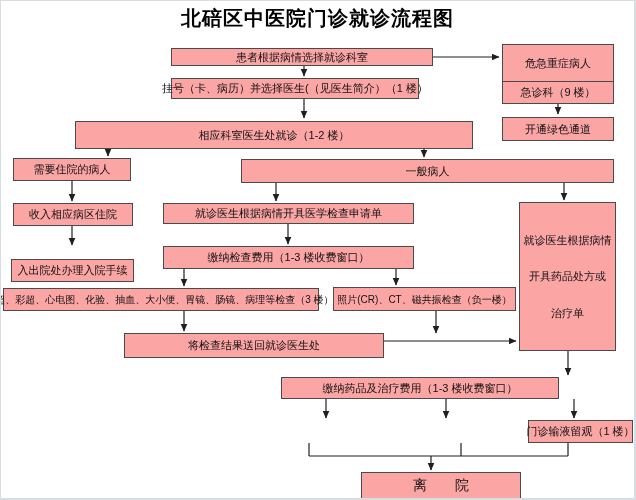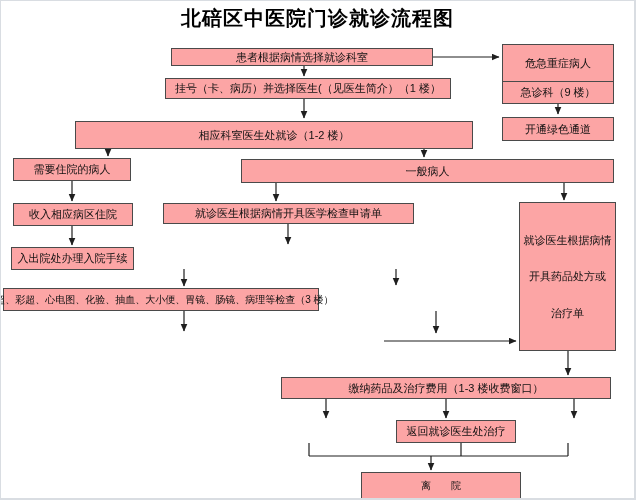--- a/index.html
+++ b/index.html
@@ -39,21 +39,21 @@
     color:var(--ink);
   }
   .node.small{font-size:10px;}
   .node.tall{
     flex-direction:column;
     justify-content:space-evenly;
     white-space:normal;
     text-align:left;
     padding:6px 2px;
   }
-  .node.leave{font-size:10px;white-space:pre;}
+  .node.leave{font-size:14px;white-space:pre;}
   svg.wires{
     position:absolute;left:0;top:0;width:636px;height:500px;
     pointer-events:none;
   }
   svg.wires line{stroke:var(--line);stroke-width:1.2;}
   svg.wires .ah{fill:var(--line);}
 </style>
 </head>
 <body>
 
@@ -90,52 +90,55 @@
     <line x1="573" y1="398" x2="573" y2="417" marker-end="url(#ah)"></line>
     <line x1="308" y1="442" x2="308" y2="455"></line>
     <line x1="460" y1="442" x2="460" y2="455"></line>
     <line x1="567" y1="442" x2="567" y2="455"></line>
     <line x1="308" y1="455" x2="567" y2="455"></line>
     <line x1="430" y1="455" x2="430" y2="469" marker-end="url(#ah)"></line>
   </svg>
 
   <div class="node" style="left:170px;top:47px;width:262px;height:18px">患者根据病情选择就诊科室</div>
 
-  <div class="node" style="left:164px;top:77px;width:286px;height:21px">挂号（卡、病历）并选择医生(（见医生简介）（1 楼）</div>
+  <div class="node" style="left:170px;top:77px;width:248px;height:21px">挂号（卡、病历）并选择医生(（见医生简介）（1 楼）</div>
 
   <div class="node" style="left:74px;top:120px;width:398px;height:28px">相应科室医生处就诊（1-2 楼）</div>
 
   <div class="node" style="left:501px;top:43px;width:112px;height:39px">危急重症病人</div>
 
   <div class="node" style="left:501px;top:80px;width:112px;height:23px">急诊科（9 楼）</div>
 
   <div class="node" style="left:501px;top:116px;width:112px;height:24px">开通绿色通道</div>
 
   <div class="node" style="left:12px;top:157px;width:118px;height:23px">需要住院的病人</div>
 
   <div class="node" style="left:12px;top:202px;width:120px;height:23px">收入相应病区住院</div>
 
-  <div class="node" style="left:10px;top:246px;width:123px;height:23px">入出院处办理入院手续</div>
+  <div class="node" style="left:10px;top:258px;width:123px;height:23px">入出院处办理入院手续</div>
 
   <div class="node" style="left:240px;top:158px;width:373px;height:24px">一般病人</div>
 
   <div class="node" style="left:162px;top:202px;width:251px;height:21px">就诊医生根据病情开具医学检查申请单</div>
 
+  <div class="node" style="left:162px;top:245px;width:251px;height:23px">缴纳检查费用（1-3 楼收费窗口）</div>
 
   <div class="node small" style="left:2px;top:287px;width:316px;height:23px">B超、彩超、心电图、化验、抽血、大小便、胃镜、肠镜、病理等检查（3 楼）</div>
 
+  <div class="node small" style="left:332px;top:286px;width:183px;height:24px">照片(CR)、CT、磁共振检查（负一楼）</div>
 
+  <div class="node" style="left:123px;top:332px;width:260px;height:25px">将检查结果送回就诊医生处</div>
 
   <div class="node tall" style="left:518px;top:201px;width:97px;height:149px">
     <span>就诊医生根据病情</span>
     <span>开具药品处方或</span>
     <span>治疗单</span>
   </div>
 
-  <div class="node" style="left:280px;top:376px;width:330px;height:22px">缴纳药品及治疗费用（1-3 楼收费窗口）</div>
+  <div class="node" style="left:280px;top:376px;width:278px;height:22px">缴纳药品及治疗费用（1-3 楼收费窗口）</div>
 
 
-  <div class="node" style="left:395px;top:419px;width:120px;height:23px">返回就诊医生处治疗</div>
 
+  <div class="node" style="left:527px;top:419px;width:105px;height:23px">门诊输液留观（1 楼）</div>
 
   <div class="node leave" style="left:360px;top:471px;width:160px;height:27px">离　　院</div>
 
 </div>
 
 </body></html>

